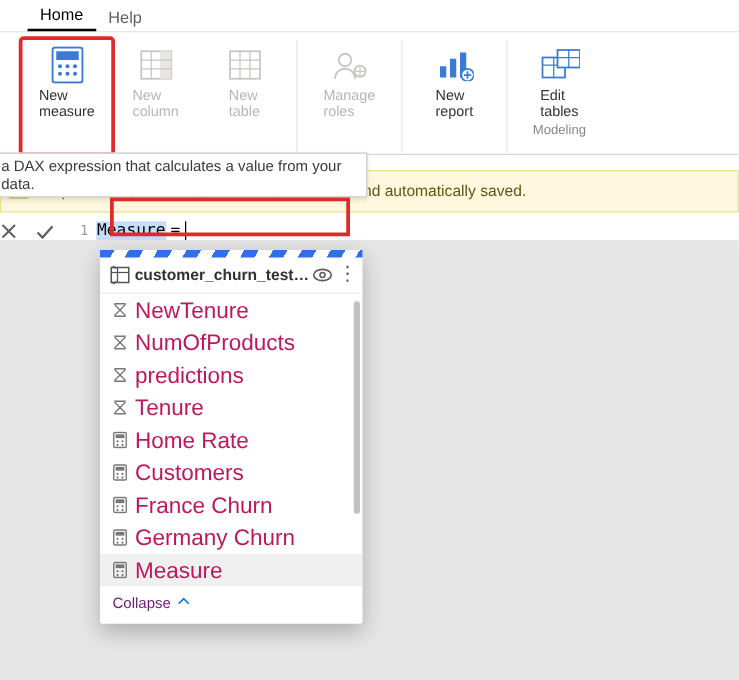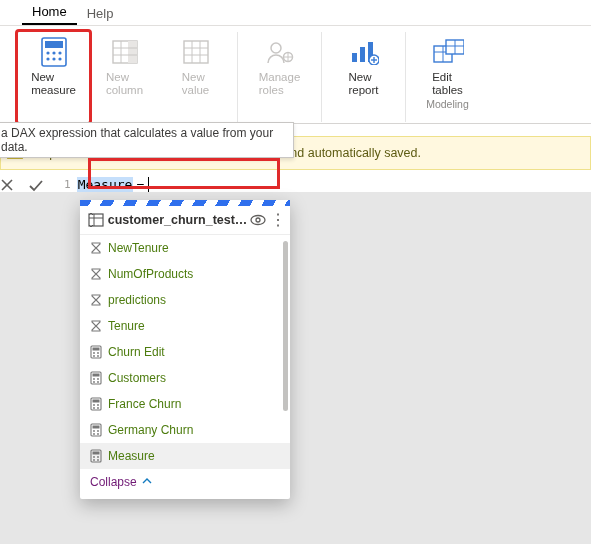--- a/index.html
+++ b/index.html
@@ -182,22 +182,22 @@
   .popup .phead .eye { width:20px; text-align:center; color:#605e5c; cursor:pointer;}
   .popup .phead .more { width:16px; text-align:center; color:#605e5c; cursor:pointer; font-size:16px; line-height:12px;}
   .popup .plist {
     max-height: 236px;
     overflow: hidden;
     position: relative;
   }
   .popup .pitem {
     display:flex; align-items:center;
     padding: 4px 8px 4px 10px;
-    font-size: 12px;
-    color: #4d7c0f;
+    font-size: 18px;
+    color: #be185d;
     cursor: pointer;
     height: 26px;
   }
   .popup .pitem.sel { background:#f0f0f0; }
   .popup .pitem .picon { width:18px; color:#8a8886; font-size:12px;}
   .popup .collapse {
     padding: 6px 10px 10px 10px;
     font-size: 12px;
     color: #701a75;
     cursor: pointer;
@@ -249,21 +249,21 @@
     <div class="rbtn disabled">
       <span class="ic">
         <svg width="28" height="26">
             <rect x="2" y="2" width="24" height="22" fill="none" stroke="#c8c6c4" stroke-width="1.4"></rect>
             <line x1="2" y1="9" x2="26" y2="9" stroke="#c8c6c4"></line>
             <line x1="2" y1="16" x2="26" y2="16" stroke="#c8c6c4"></line>
             <line x1="10" y1="2" x2="10" y2="24" stroke="#c8c6c4"></line>
             <line x1="18" y1="2" x2="18" y2="24" stroke="#c8c6c4"></line>
           </svg>
       </span>
-      <span class="lbl"><span>New</span><br><span>value</span></span>
+      <span class="lbl"><span>New</span><br><span>table</span></span>
     </div>
   </div>
 
   <div class="rgroup">
     <div class="rbtn disabled">
       <span class="ic">
         <svg width="30" height="26">
             <circle cx="11" cy="9" r="5" fill="none" stroke="#c8c6c4" stroke-width="1.5"></circle>
             <path d="M3 24c0-5 4-8 8-8s8 3 8 8" fill="none" stroke="#c8c6c4" stroke-width="1.5"></path>
             <circle cx="23" cy="18" r="4.5" fill="none" stroke="#c8c6c4" stroke-width="1.5"></circle>
@@ -404,21 +404,21 @@
           <span class="picon">
             <svg width="12" height="14">
               <rect x="1" y="1" width="10" height="12" rx="1" fill="none" stroke="#777" stroke-width="1.1"></rect>
               <rect x="2.5" y="2.5" width="7" height="3" fill="#777"></rect>
               <circle cx="4" cy="8" r="0.9" fill="#777"></circle>
               <circle cx="8" cy="8" r="0.9" fill="#777"></circle>
               <circle cx="4" cy="11" r="0.9" fill="#777"></circle>
               <circle cx="8" cy="11" r="0.9" fill="#777"></circle>
             </svg>
           </span>
-          <span>Churn Edit</span>
+          <span>Home Rate</span>
         </div>
         <div class="pitem">
           <span class="picon">
             <svg width="12" height="14">
               <rect x="1" y="1" width="10" height="12" rx="1" fill="none" stroke="#777" stroke-width="1.1"></rect>
               <rect x="2.5" y="2.5" width="7" height="3" fill="#777"></rect>
               <circle cx="4" cy="8" r="0.9" fill="#777"></circle>
               <circle cx="8" cy="8" r="0.9" fill="#777"></circle>
               <circle cx="4" cy="11" r="0.9" fill="#777"></circle>
               <circle cx="8" cy="11" r="0.9" fill="#777"></circle>

